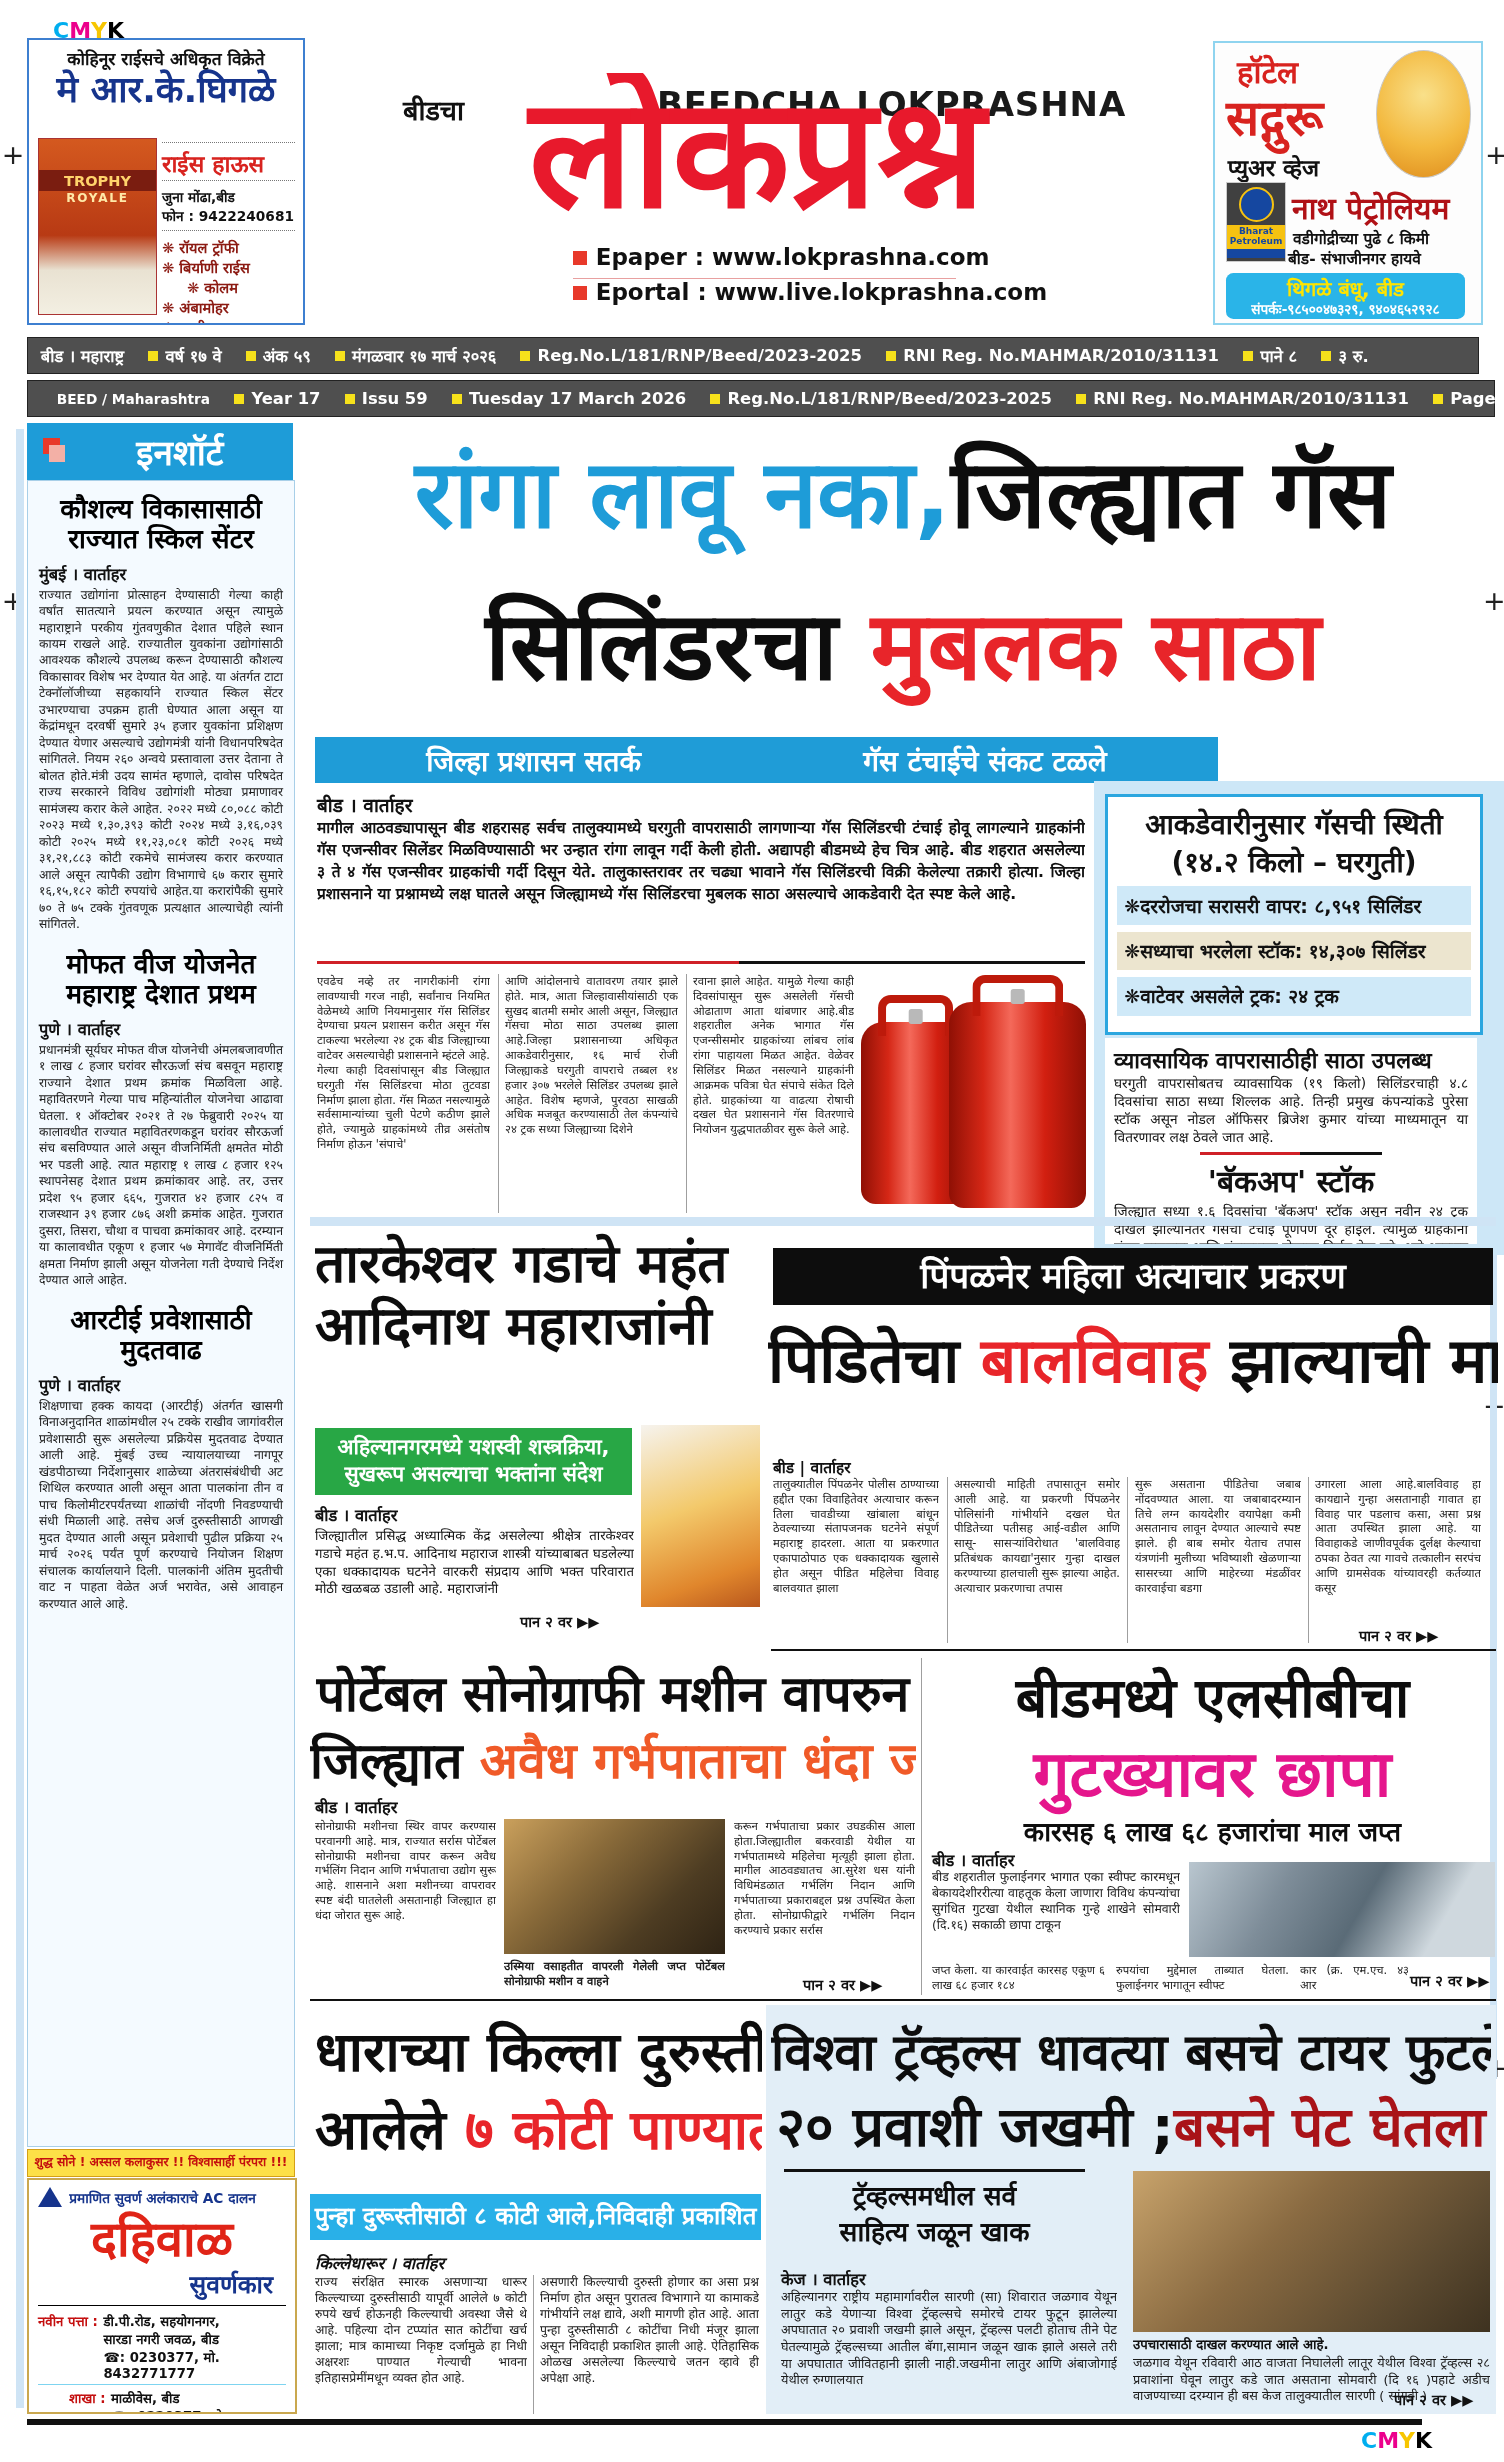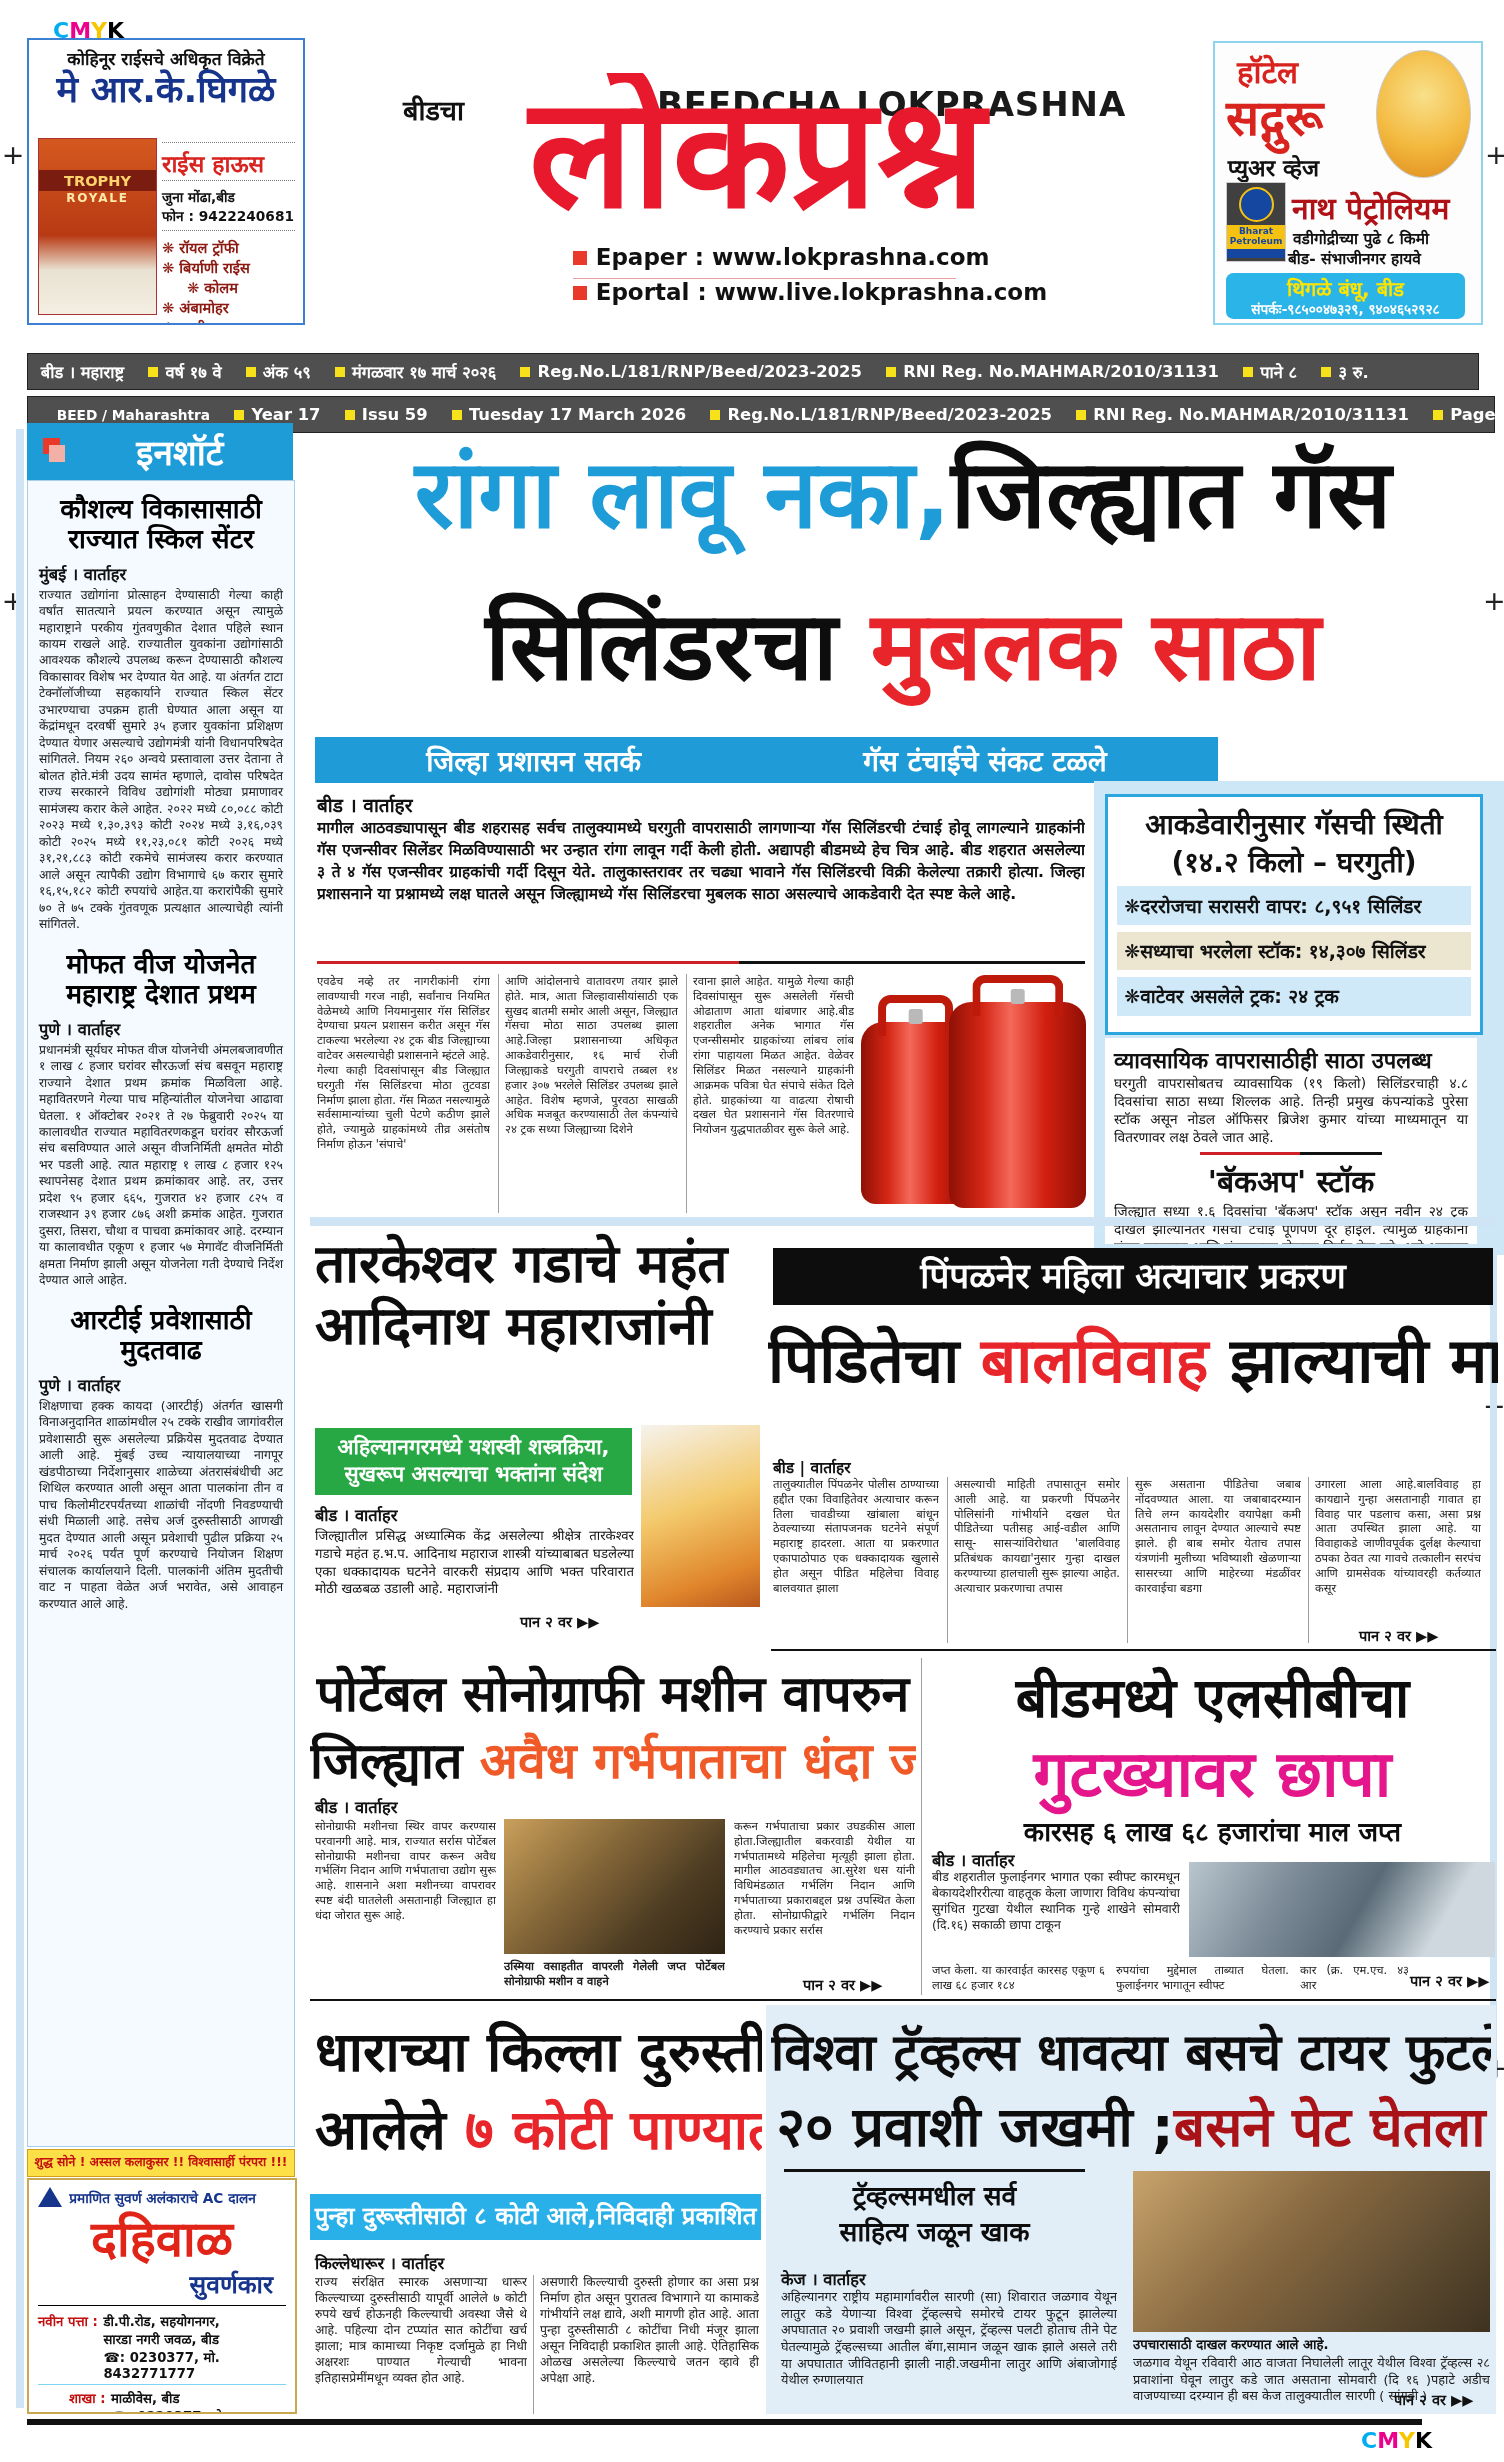--- a/index.html
+++ b/index.html
@@ -13,21 +13,21 @@
   .nw{white-space:nowrap;}
   .body-sm{font-size:11.4px;line-height:1.3;text-align:justify;color:#1c1c1c;}
   .byline{font-weight:bold;font-size:16.4px;color:#111;}
   .rail{position:absolute;width:7.3px;background:#cfe4f5;}
   .plus{position:absolute;font-size:27px;color:#222;}
   .vline{position:absolute;width:0.9px;background:#9f9f9f;}
   .hline{position:absolute;background:#111;}
   .more{font-weight:bold;font-size:14.6px;color:#111;cursor:pointer;}
   
   .dstrip{position:absolute;left:27px;width:1450px;height:35px;background:#4f4f4f;border:0.9px solid #222;
-          display:flex;align-items:center;color:#fff;font-weight:bold;font-size:16.4px;margin-top:16px;}
+          display:flex;align-items:center;color:#fff;font-weight:bold;font-size:16.4px;}
   .dli{display:flex;align-items:center;margin-left:24px;white-space:nowrap;}
   .sq{width:10px;height:10px;background:#f6e11b;margin-right:7.3px;flex:0 0 auto;}
   
   .in-col{position:absolute;left:27px;width:266px;background:#f4faff;border:1.8px solid #a8cfe8;}
   .in-title{font-weight:bold;font-size:26.4px;line-height:1.15;text-align:center;color:#000;}
   .in-body{font-size:12.3px;line-height:1.34;text-align:justify;color:#1c1c1c;}
   
   .statrow{margin:6.4px 9px;padding:6.4px 7.3px;font-weight:bold;font-size:19px;color:#111;}
   
   .cyl{position:absolute;background:linear-gradient(90deg,#8f1005,#d52716 25%,#f4695a 45%,#d21f10 70%,#8f1005);
@@ -310,21 +310,21 @@
   <div class="abs more" style="left:1410px;top:1970px;">पान २ वर ▶▶</div>
   <div class="hline" style="left:310px;top:1999px;width:1186px;height:1.8px;"></div>
 
   <div class="abs b nw ov" style="left:315px;top:2012px;width:447px;font-size:55px;color:#0d0d0d;">धाराच्या किल्ला दुरुस्तीसाठी</div>
   <div class="abs b nw ov" style="left:315px;top:2090px;width:447px;font-size:55px;">
     <span style="color:#0d0d0d;">आलेले </span><span style="color:#e8252a;">७ कोटी पाण्यात</span>
   </div>
   <div class="abs ctr ov" style="left:310px;top:2194px;width:451px;height:46px;background:#29b0e8;">
     <span class="b" style="font-size:24px;color:#fff;line-height:1.9;">पुन्हा दुरूस्तीसाठी ८ कोटी आले,निविदाही प्रकाशित</span>
   </div>
-  <div class="abs byline" style="left:315px;top:2251px;">किल्लेधारूर । वार्ताहर</div>
+  <div class="abs byline" style="left:315px;top:2251px;font-style:italic;">किल्लेधारूर । वार्ताहर</div>
   <div class="abs body-sm ov" style="left:315px;top:2275px;width:212px;height:139px;font-size:12.3px;">राज्य संरक्षित स्मारक असणाऱ्या धारूर किल्ल्याच्या दुरुस्तीसाठी यापूर्वी आलेले ७ कोटी रुपये खर्च होऊनही किल्ल्याची अवस्था जैसे थे आहे. पहिल्या दोन टप्प्यांत सात कोटींचा खर्च झाला; मात्र कामाच्या निकृष्ट दर्जामुळे हा निधी अक्षरशः पाण्यात गेल्याची भावना इतिहासप्रेमींमधून व्यक्त होत आहे.</div>
   <div class="vline" style="left:533px;top:2275px;height:139px;"></div>
   <div class="abs body-sm ov" style="left:540px;top:2275px;width:219px;height:139px;font-size:12.3px;">असणारी किल्ल्याची दुरुस्ती होणार का असा प्रश्न निर्माण होत असून पुरातत्व विभागाने या कामाकडे गांभीर्याने लक्ष द्यावे, अशी मागणी होत आहे. आता पुन्हा दुरुस्तीसाठी ८ कोटींचा निधी मंजूर झाला असून निविदाही प्रकाशित झाली आहे. ऐतिहासिक ओळख असलेल्या किल्ल्याचे जतन व्हावे ही अपेक्षा आहे.</div>
 
   <div class="abs" style="left:766px;top:2005px;width:730px;height:409px;background:#e2eef7;"></div>
   <div class="abs b nw ov ctr" style="left:771px;top:2015px;width:720px;font-size:51px;color:#0d0d0d;">विश्वा ट्रॅव्हल्स धावत्या बसचे टायर फुटले</div>
   <div class="abs b nw ov ctr" style="left:771px;top:2087px;width:720px;font-size:55px;">
     <span style="color:#0d0d0d;">२० प्रवाशी जखमी ;</span><span style="color:#a91318;">बसने पेट घेतला</span>
   </div>
   <div class="hline" style="left:784px;top:2169px;width:301px;height:2.7px;"></div>

